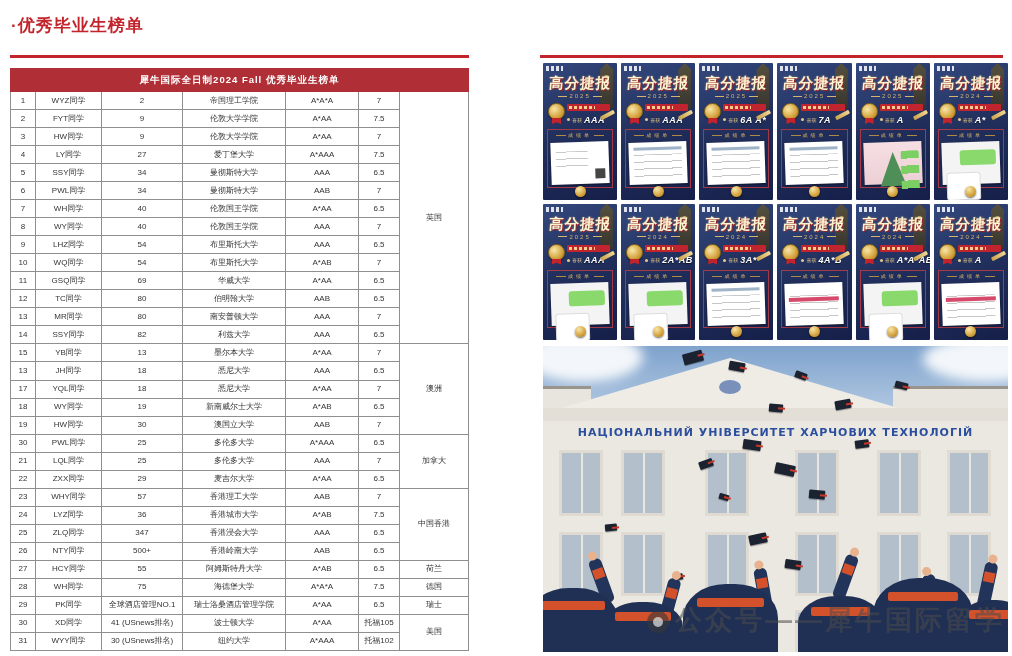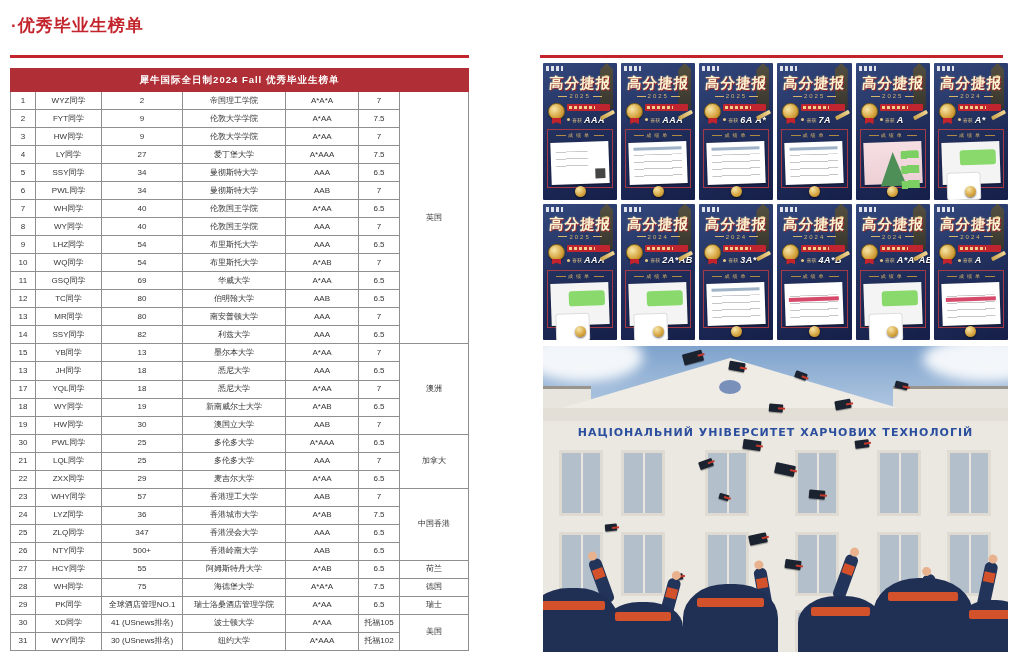--- a/index.html
+++ b/index.html
@@ -672,15 +672,16 @@
         <div class="arm" style="left:296px;top:208px;transform:rotate(20deg);"></div>
         <div class="arm" style="left:384px;top:228px;transform:rotate(-15deg);"></div>
         <div class="arm" style="left:438px;top:216px;transform:rotate(12deg);"></div>
         <div class="gown" style="left:-15px;top:242px;width:90px;height:70px;"></div>
         <div class="gown" style="left:60px;top:256px;width:80px;height:55px;"></div>
         <div class="gown" style="left:140px;top:238px;width:95px;height:75px;"></div>
         <div class="gown" style="left:255px;top:250px;width:85px;height:60px;"></div>
         <div class="gown" style="left:330px;top:232px;width:100px;height:80px;"></div>
         <div class="gown" style="left:415px;top:254px;width:70px;height:55px;"></div>
       </div>
+    <div class="watermark"><span class="wm-icon"></span><span>公众号——犀牛国际留学</span></div>
   </div>
 
 </div>
 
 </body></html>

